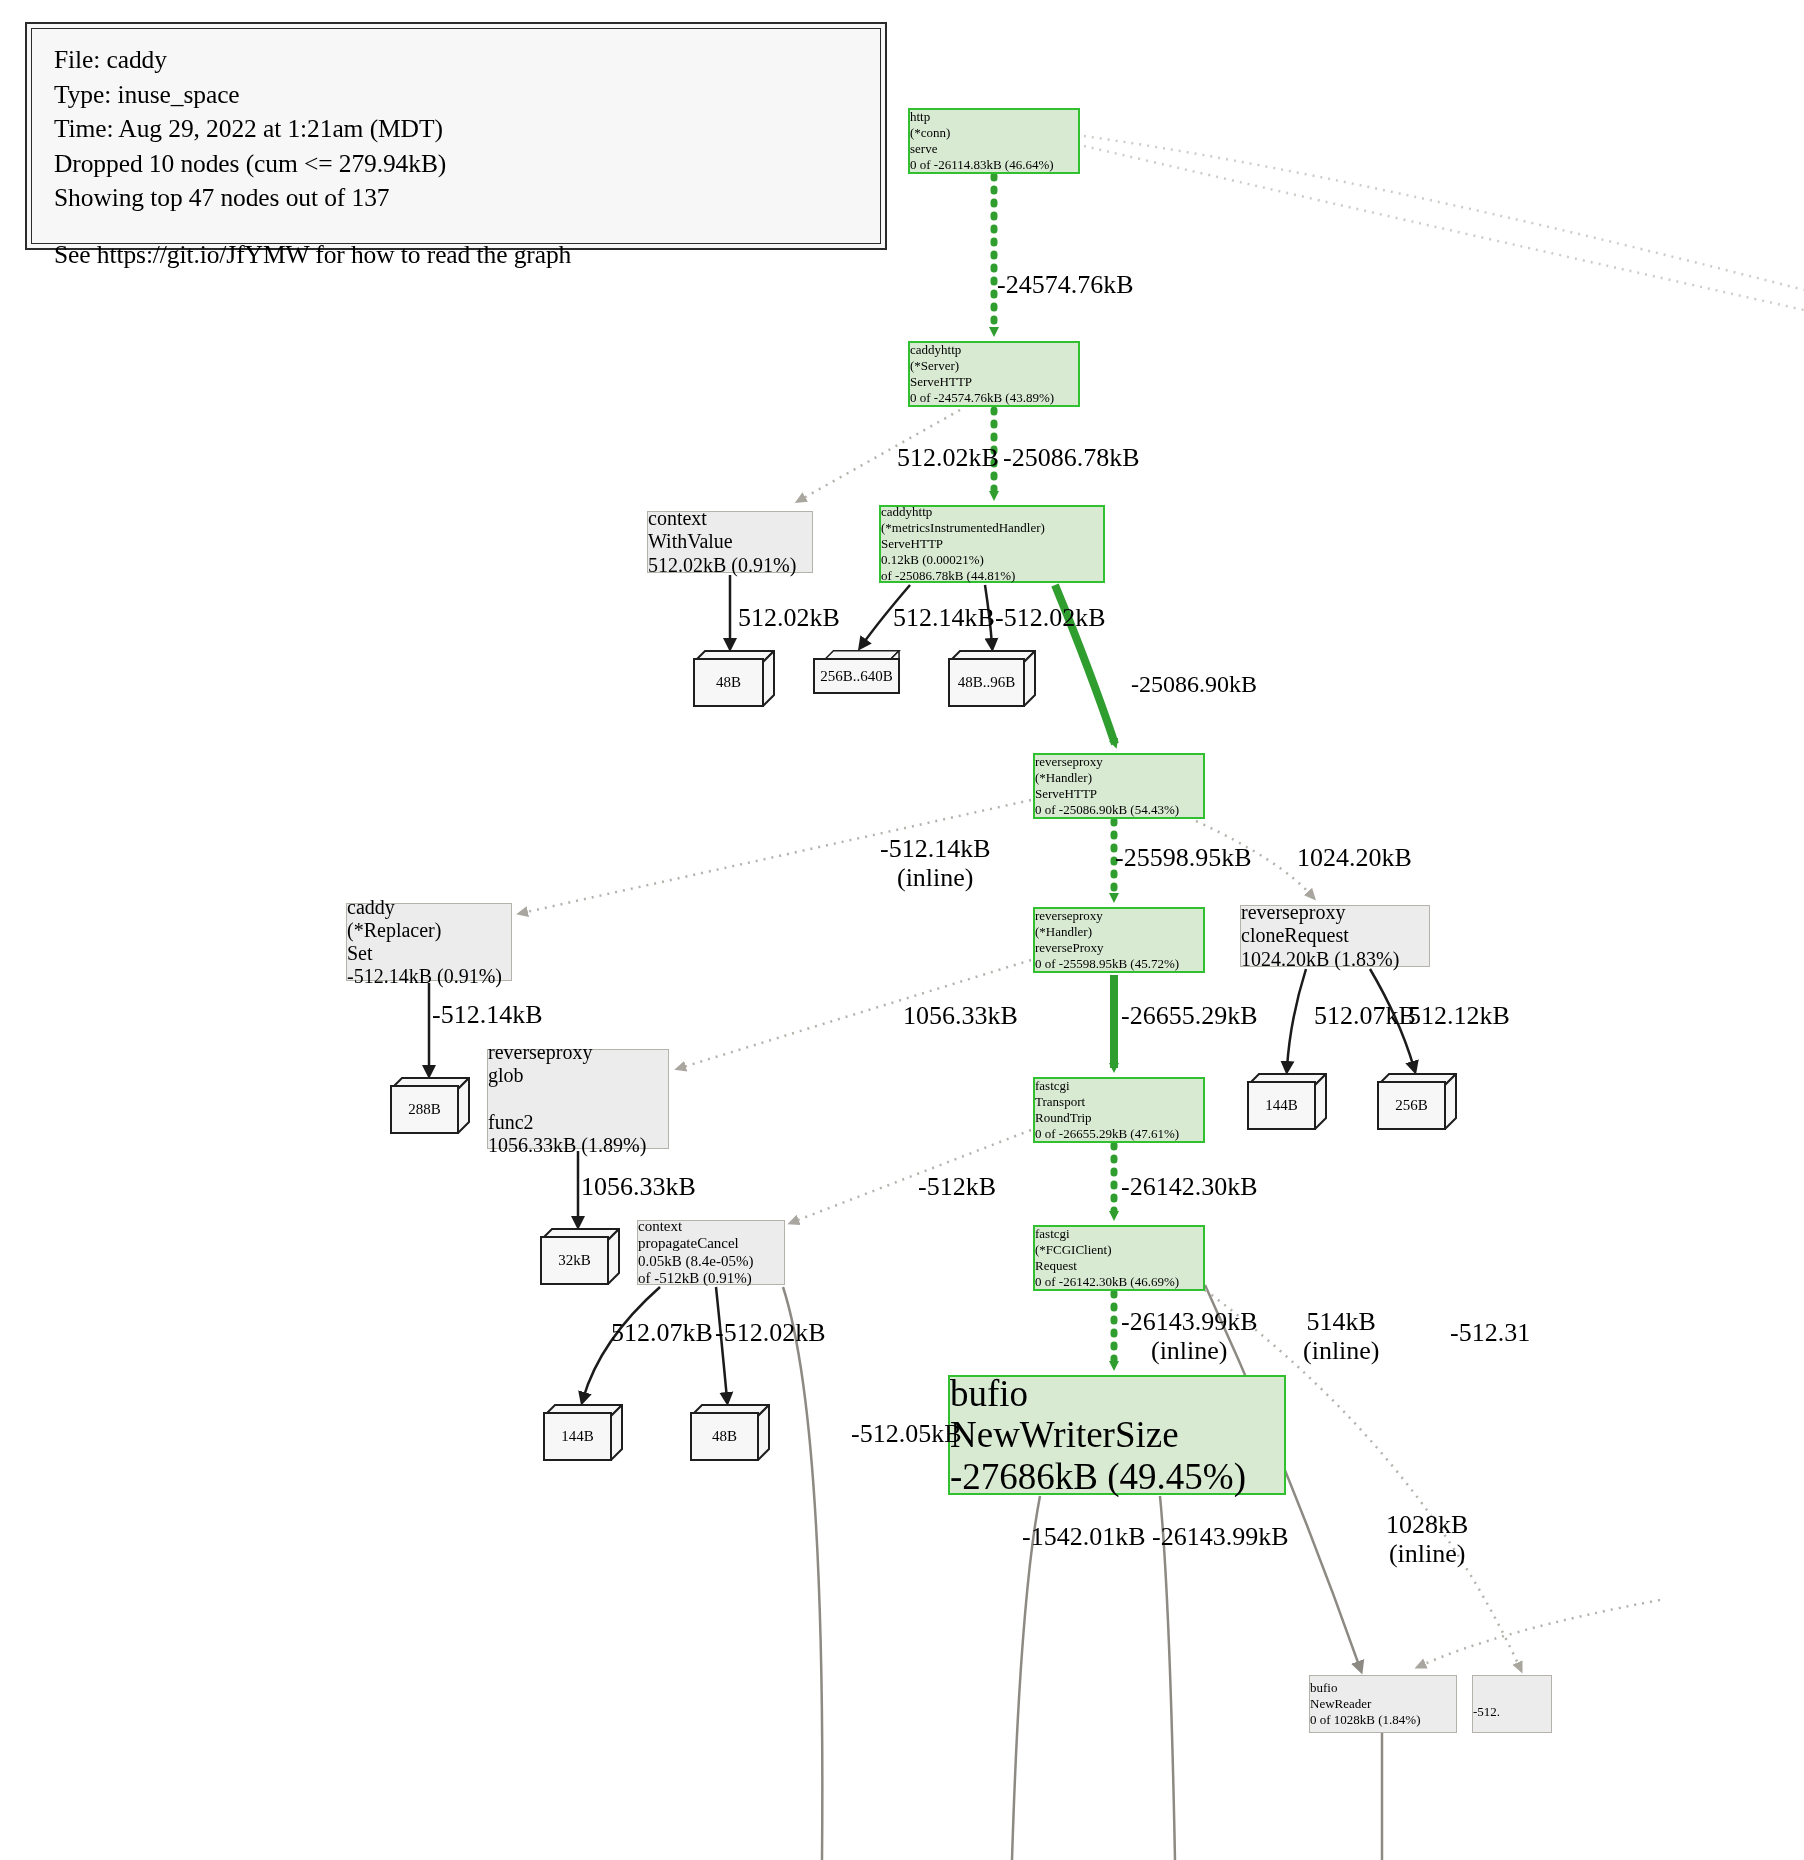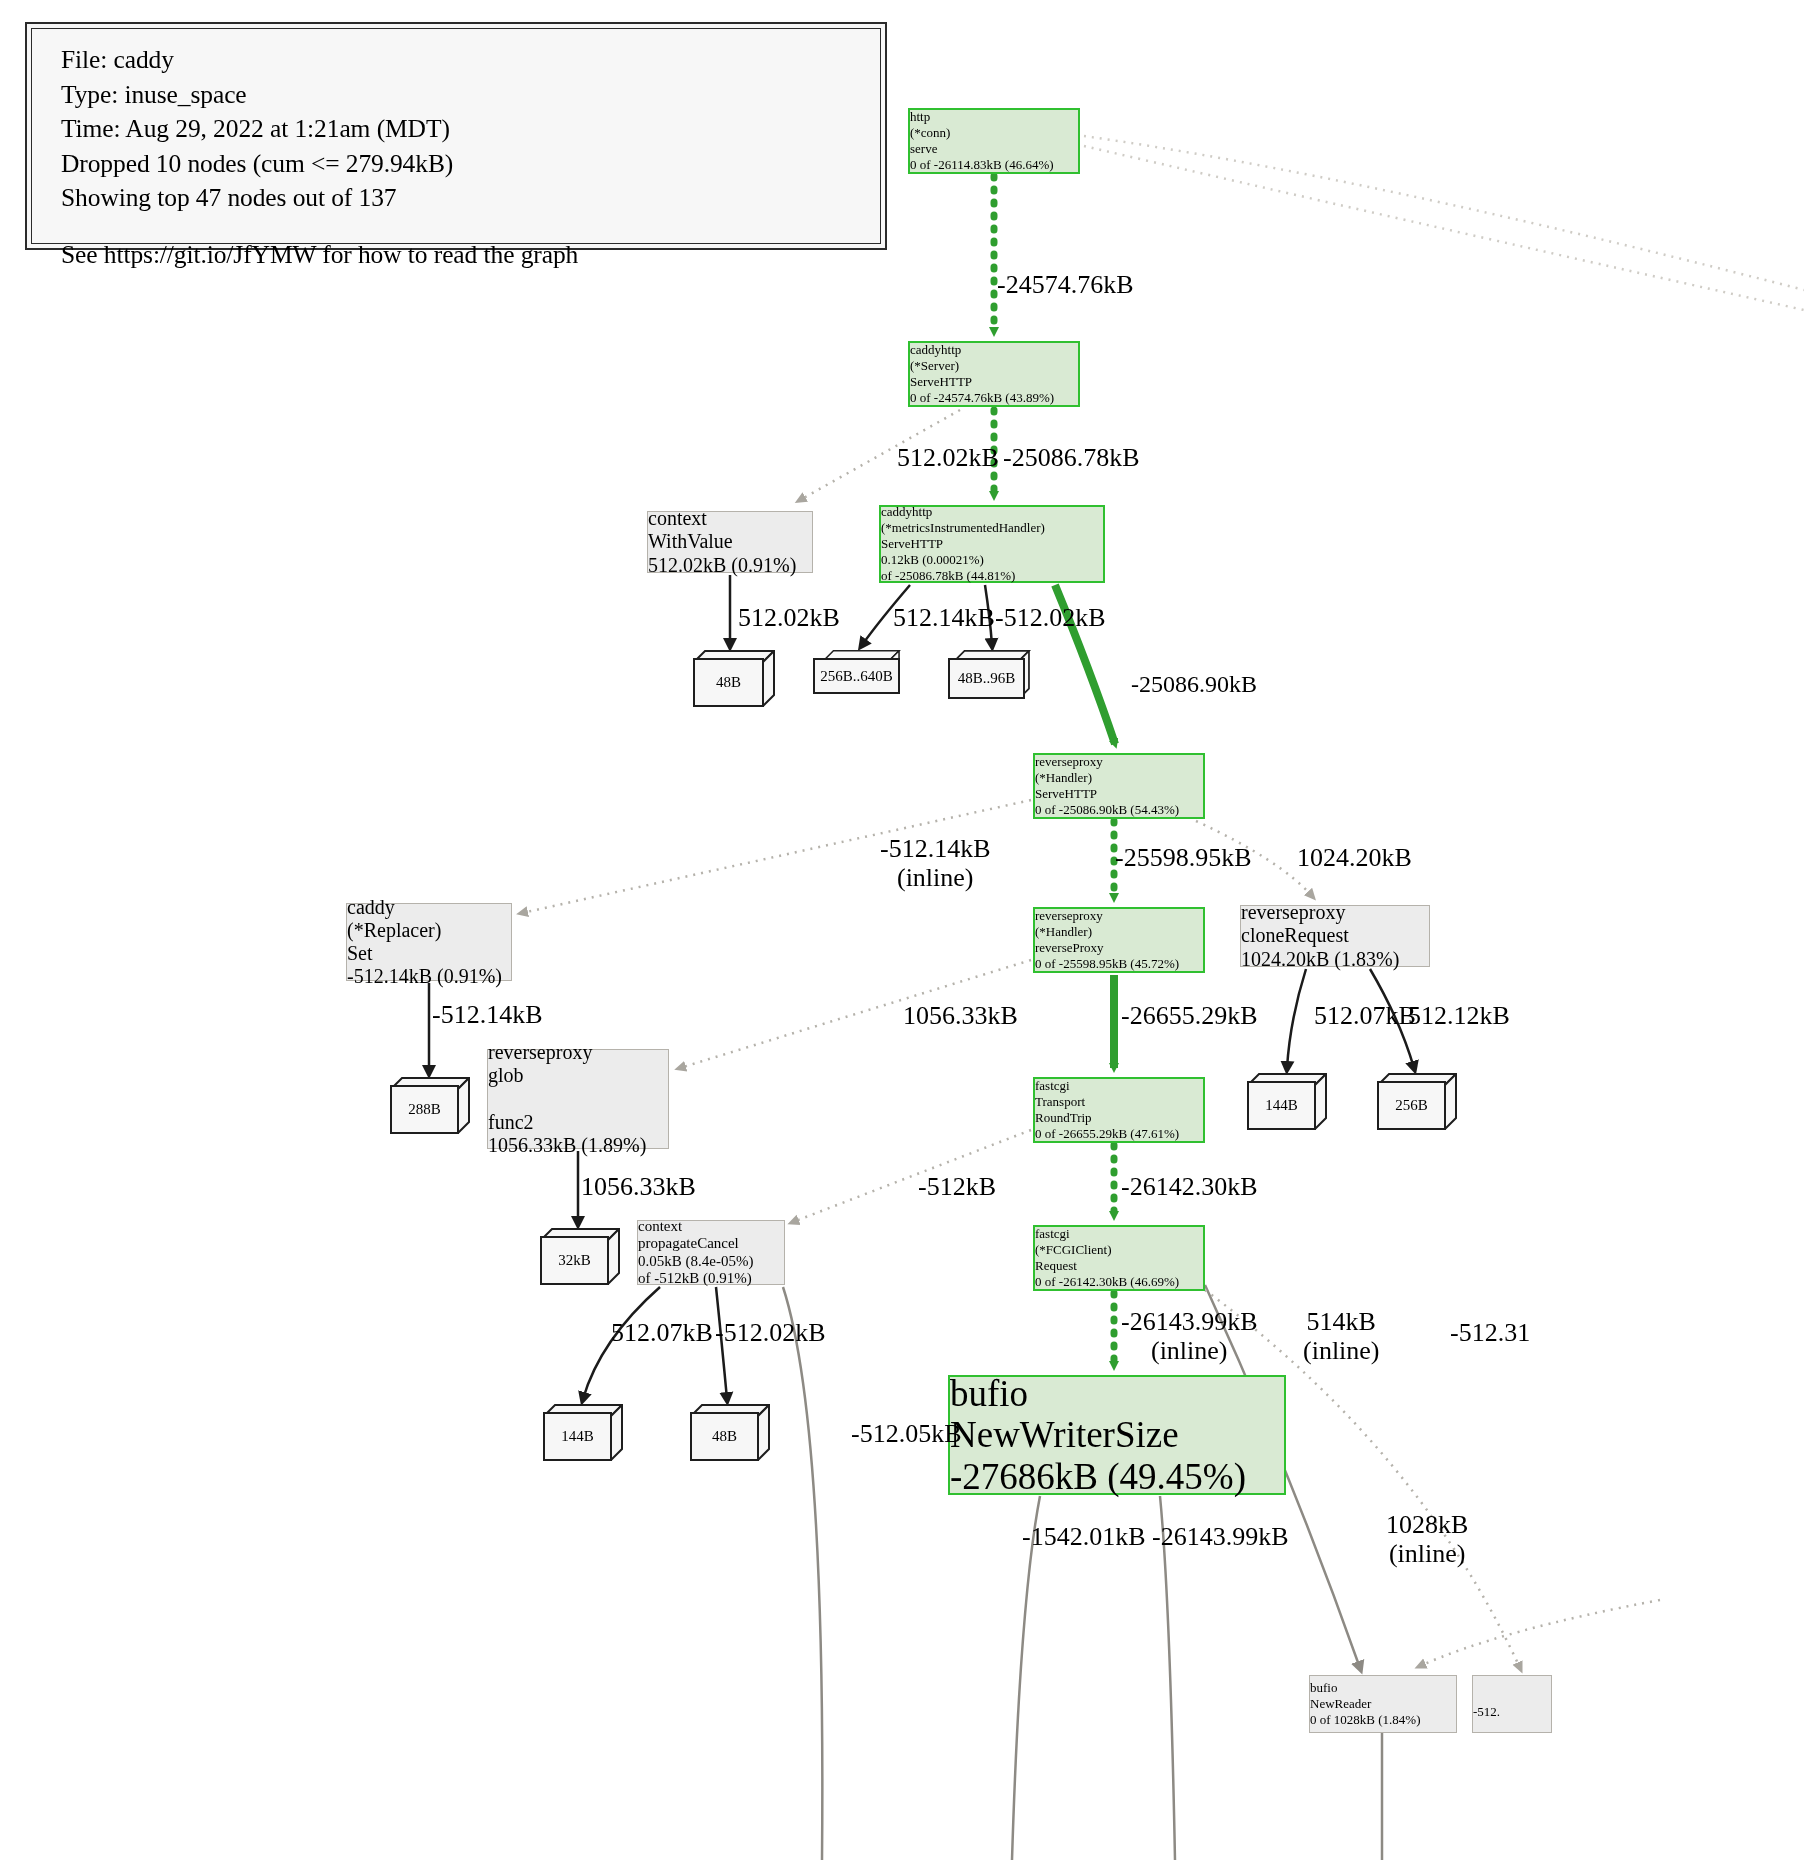--- a/index.html
+++ b/index.html
@@ -37,21 +37,21 @@
     box-sizing: border-box;
     border: 2px solid #2b2b2b;
     background: #f7f7f7;
     padding: 4px;
   }
   .legend-inner {
     width: 100%;
     height: 100%;
     box-sizing: border-box;
     border: 1px solid #2b2b2b;
-    padding: 14px 29px;
+    padding: 14px 22px;
   }
   .legend-line {
     font-size: 25.5px;
     line-height: 34.6px;
     white-space: nowrap;
     letter-spacing: -0.1px;
   }
   .legend-gap { height: 22px; }
 
   
@@ -236,21 +236,21 @@
         </svg>
         <div class="face">48B</div>
       </div>
       <div class="tagbox" style="left: 813px; top: 650px; width: 98px; height: 44px;">
         <svg class="top" viewBox="0 0 98 57">
           <polygon points="1,12 12,1 97,1 86,12" fill="#f7f7f7" stroke="#1e1e1e" stroke-width="2"></polygon>
           <polygon points="86,12 97,1 97,45 86,56" fill="#f7f7f7" stroke="#1e1e1e" stroke-width="2"></polygon>
         </svg>
         <div class="face">256B..640B</div>
       </div>
-      <div class="tagbox" style="left: 948px; top: 650px; width: 88px; height: 49px;">
+      <div class="tagbox" style="left: 948px; top: 650px; width: 88px; height: 57px;">
         <svg class="top" viewBox="0 0 88 57">
           <polygon points="1,12 12,1 87,1 76,12" fill="#f7f7f7" stroke="#1e1e1e" stroke-width="2"></polygon>
           <polygon points="76,12 87,1 87,45 76,56" fill="#f7f7f7" stroke="#1e1e1e" stroke-width="2"></polygon>
         </svg>
         <div class="face">48B..96B</div>
       </div>
       <div class="node green" style="left: 1033px; top: 753px; width: 172px; height: 66px; font-size: 13px; line-height: 1.22;">
         <span class="ln">reverseproxy</span>
         <span class="ln">(*Handler)</span>
         <span class="ln">ServeHTTP</span>

